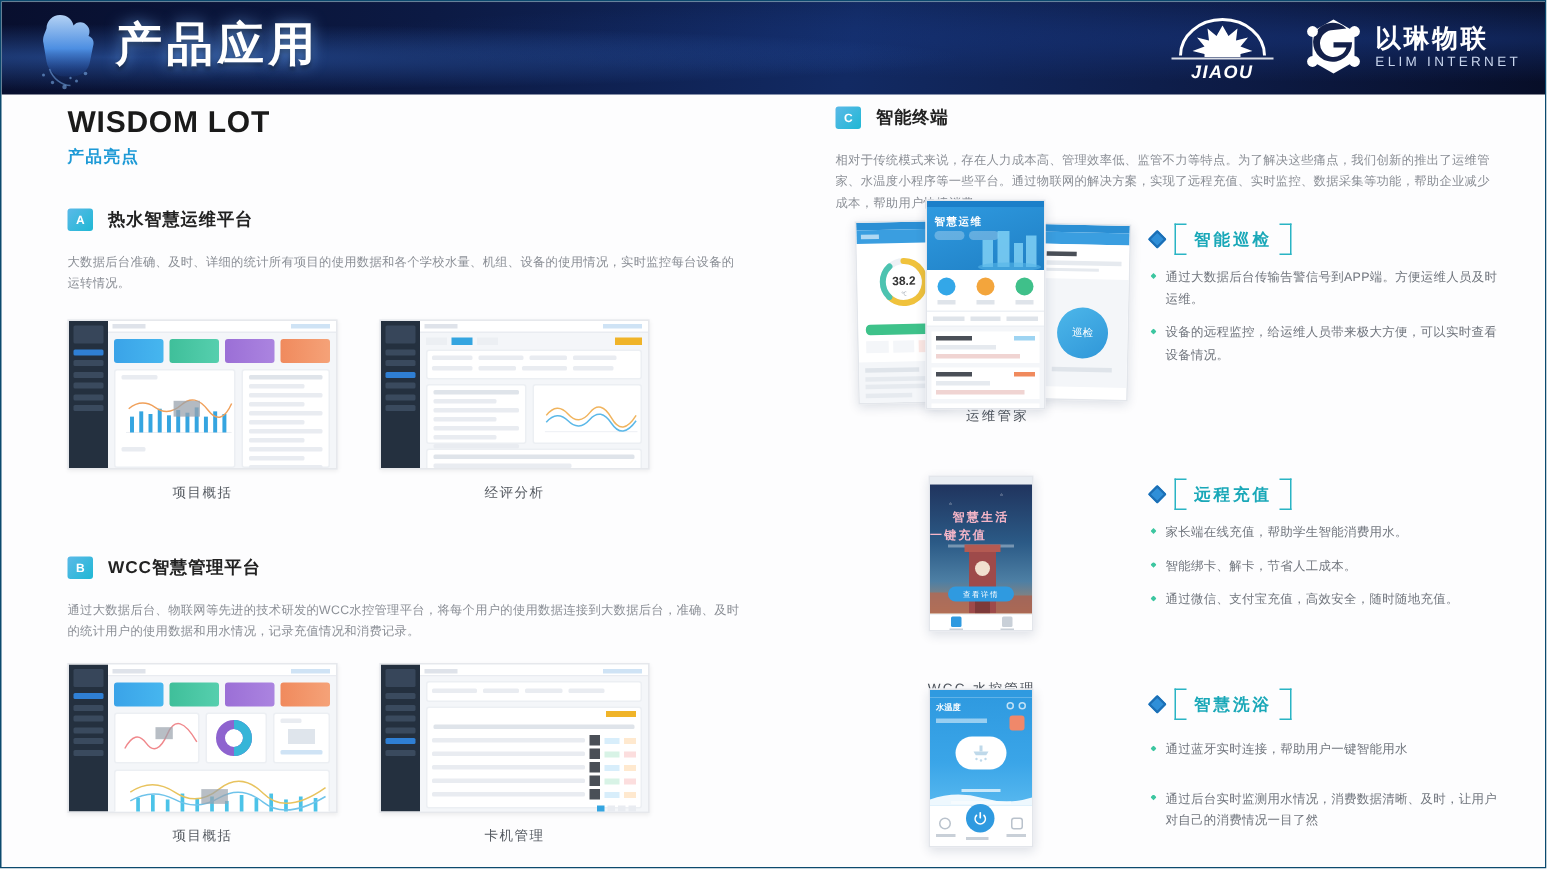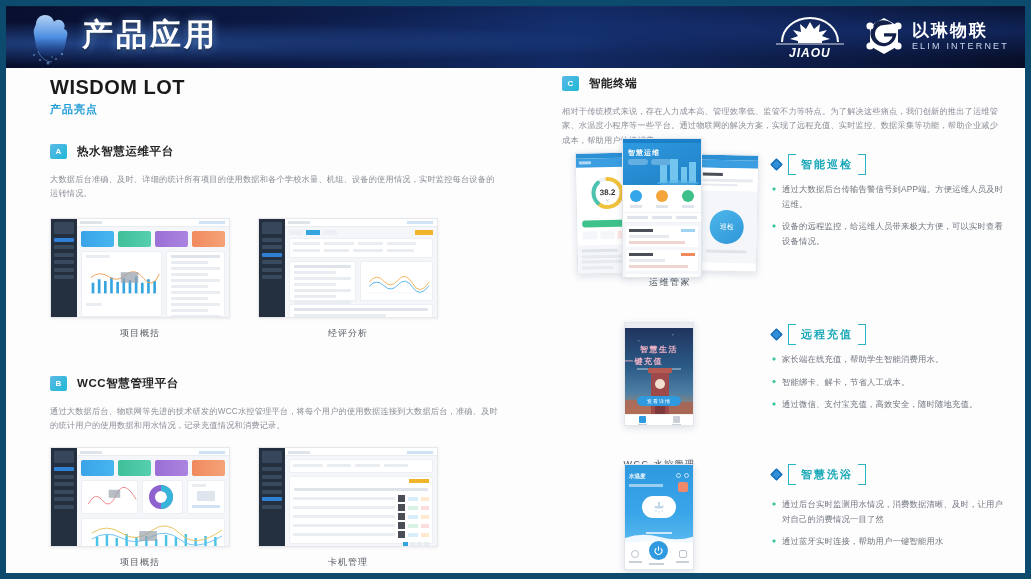--- a/index.html
+++ b/index.html
@@ -6,21 +6,21 @@
   html, body {
     width: 1031px; height: 579px;
     background: #ffffff;
     font-family: "Liberation Sans", "DejaVu Sans", sans-serif;
     overflow: hidden;
   }
   .page {
     position: relative;
     width: 1031px; height: 579px;
     background: #fdfdfe;
-    border: 6px solid #0c4a6e;
+    border: 1px solid #0c4a6e;
     overflow: hidden;
   }
 
   
   .header {
     position: relative;
     height: 62px;
     background:
       radial-gradient(ellipse at 7% 60%, rgba(60,120,220,.45) 0%, rgba(10,25,70,0) 42%),
       radial-gradient(ellipse at 92% 40%, rgba(30,70,160,.40) 0%, rgba(10,25,70,0) 55%),
@@ -729,26 +729,26 @@
           </div>
         </div>
       </div>
 
       <div class="feat" style="left:210px;top:388px;width:232px;">
         <div class="feat-head">
           <div class="diamond"></div>
           <div class="feat-title-box">智慧洗浴</div>
         </div>
         <div class="feat-list" style="margin-top:12px">
+          <div class="feat-item" style="margin-bottom:18px">
+            <div class="fdot"></div>
+            <div class="ftxt">通过蓝牙实时连接，帮助用户一键智能用水</div>
+          </div>
           <div class="feat-item">
             <div class="fdot"></div>
             <div class="ftxt">通过后台实时监测用水情况，消费数据清晰、及时，让用户对自己的消费情况一目了然</div>
           </div>
-          <div class="feat-item" style="margin-bottom:18px">
-            <div class="fdot"></div>
-            <div class="ftxt">通过蓝牙实时连接，帮助用户一键智能用水</div>
-          </div>
         </div>
       </div>
 
     </div>
   </div>
 </div>
 
 </body></html>

